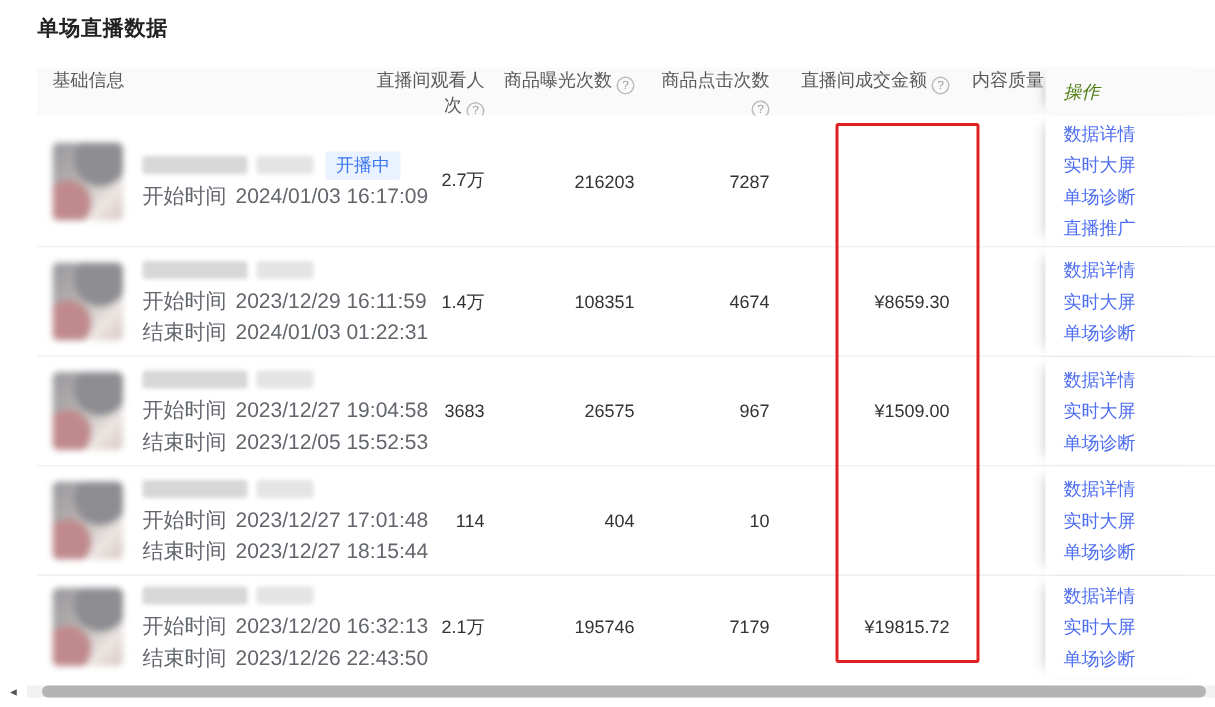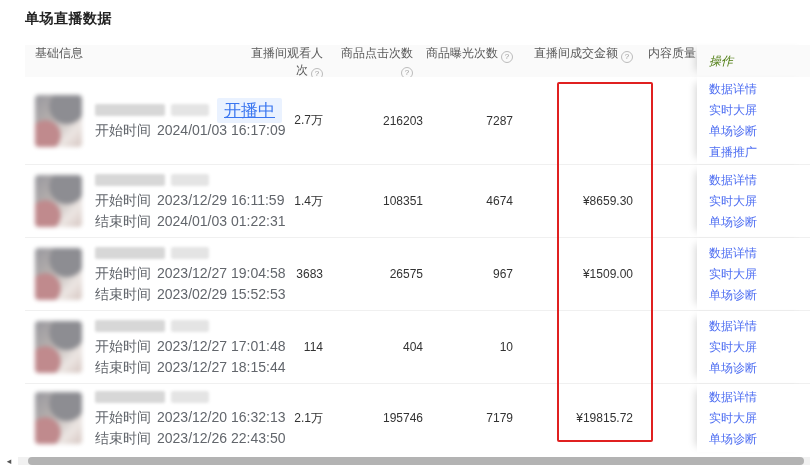--- a/index.html
+++ b/index.html
@@ -45,22 +45,22 @@
               radial-gradient(circle at 22% 78%, #c08a8d 0 26%, rgba(0,0,0,0) 30%),
               radial-gradient(circle at 68% 22%, #8d8d92 0 32%, rgba(0,0,0,0) 36%),
               linear-gradient(135deg,#98989e 0%, #b6b0ae 42%, #ece6e3 76%, #d6c6c1 100%);
             filter:blur(2px); }
   .info-text { display:flex; flex-direction:column; gap:3px; }
   .title-line { display:flex; align-items:center; height:16px; }
   .blur-bar { display:inline-block; height:12px; background:#d7d7d7; border-radius:2px;
               filter:blur(1.5px); }
   .blur-bar.b1 { width:70px; margin-right:6px; }
   .blur-bar.b2 { width:38px; background:#e4e4e4; margin-right:8px; }
-  .badge { font-size:17px; color:var(--badge-text); background:var(--badge-bg);
-           padding:1px 7px; border-radius:2px; white-space:nowrap;text-decoration:underline; }
+  .badge { font-size:12px; color:var(--badge-text); background:var(--badge-bg);
+           padding:1px 7px; border-radius:2px; white-space:nowrap; }
   .time-line { font-size:14px; color:#62666c; line-height:18px; white-space:nowrap; }
   .time-label { margin-right:6px; }
 
   
   .red-rect { position:absolute; left:557px; top:82px; width:96px; height:360px;
               border:2px solid var(--highlight); border-radius:2px;
               z-index:6; pointer-events:none; }
 
   
   .hscroll { position:absolute; left:0; bottom:5px; width:810px; height:10px;
@@ -73,22 +73,22 @@
 </head>
 <body>
 
 <div class="wrap">
   <div class="page-title">单场直播数据</div>
 
   <div class="table">
     <div class="thead">
         <div class="cell cell-info">基础信息</div>
         <div class="cell cell-views">直播间观看人次<span class="info-icon">?</span></div>
+        <div class="cell cell-exposure">商品曝光次数<span class="info-icon">?</span></div>
         <div class="cell cell-clicks">商品点击次数<span class="info-icon">?</span></div>
-        <div class="cell cell-exposure">商品曝光次数<span class="info-icon">?</span></div>
         <div class="cell cell-gmv">直播间成交金额<span class="info-icon">?</span></div>
         <div class="cell cell-quality">内容质量</div>
         <div class="ops">操作</div>
       </div>
     <div>
         <div class="trow r0">
           <div class="cell cell-info">
        <div class="avatar"></div>
        <div class="info-text">
          <div class="title-line">
@@ -135,21 +135,21 @@
         </div>
         <div class="trow rX">
           <div class="cell cell-info">
        <div class="avatar"></div>
        <div class="info-text">
          <div class="title-line">
            <span class="blur-bar b1"></span>
            <span class="blur-bar b2"></span>
          </div>
               <div class="time-line"><span class="time-label">开始时间</span><span class="time-value">2023/12/27 19:04:58</span></div>
-              <div class="time-line"><span class="time-label">结束时间</span><span class="time-value">2023/02/29 15:52:53</span></div>
+              <div class="time-line"><span class="time-label">结束时间</span><span class="time-value">2023/12/05 15:52:53</span></div>
        </div>
      </div>
      <div class="cell cell-views">3683</div>
      <div class="cell cell-exposure">26575</div>
      <div class="cell cell-clicks">967</div>
      <div class="cell cell-gmv">¥1509.00</div>
      <div class="cell cell-quality"></div>
      <div class="ops">
             <a class="op-link">数据详情</a>
             <a class="op-link">实时大屏</a>

